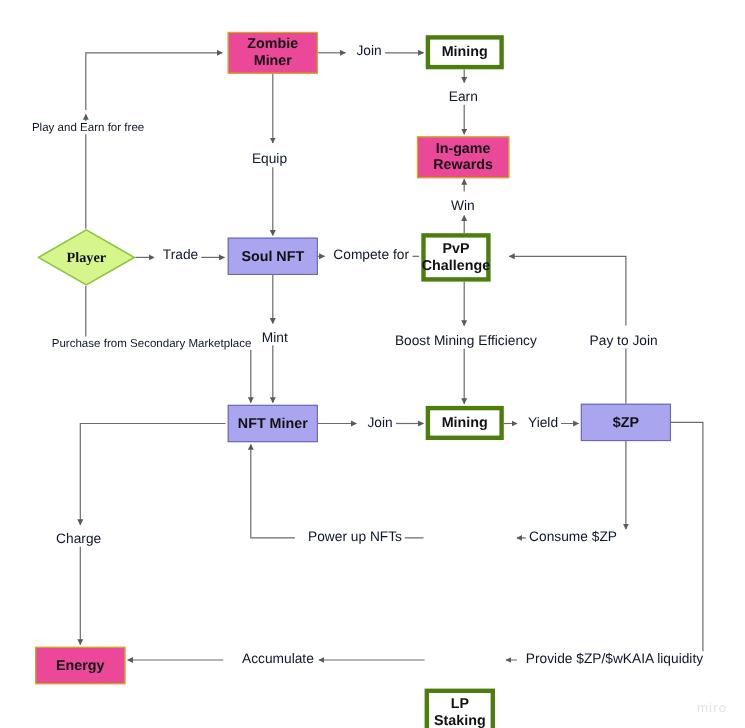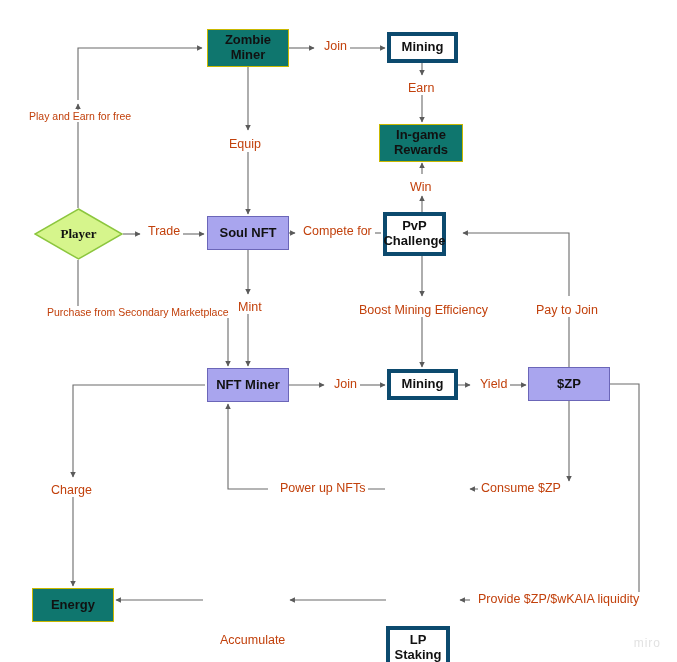--- a/index.html
+++ b/index.html
@@ -28,28 +28,28 @@
     align-items: center;
     justify-content: center;
     text-align: center;
     font-weight: bold;
     color: #111111;
     line-height: 1.12;
     white-space: pre-line;
   }
   
   .n-yellowfill {
-    background: #0f766e;
+    background: #ec4899;
     border: 1.5px solid #C9B800;
     font-size: 13px;
   }
   
   .n-yellowframe {
     background: #FFFFFF;
-    border: 4px solid #0c4a6e;
+    border: 4px solid #4d7c0f;
     font-size: 13px;
   }
   
   .n-purple {
     background: #A9A5EE;
     border: 1.5px solid #6B66B8;
     font-size: 13px;
   }
   
   .n-diamond {
@@ -84,21 +84,21 @@
     font-size: 13px;
     font-weight: bold;
     color: #111111;
     margin-bottom: 4px;
   }
   .stack-cell:last-child { margin-bottom: 0; }
 
   .edge-label {
     position: absolute;
     font-size: 12.5px;
-    color: #c2410c;
+    color: #0f172a;
     background: #ffffff;
     padding: 0 3px;
     white-space: nowrap;
     font-weight: normal;
   }
   .edge-label.small {
     font-size: 10.5px;
   }
   .watermark {
     position: absolute;
@@ -241,17 +241,17 @@
   <div class="edge-label" style="left:300px; top:224px;">Compete for</div>
   <div class="edge-label" style="left:235px; top:300px;">Mint</div>
   <div class="edge-label small" style="left:44px; top:306px;">Purchase from Secondary Marketplace</div>
   <div class="edge-label" style="left:356px; top:303px;">Boost Mining Efficiency</div>
   <div class="edge-label" style="left:533px; top:303px;">Pay to Join</div>
   <div class="edge-label" style="left:331px; top:377px;">Join</div>
   <div class="edge-label" style="left:477px; top:377px;">Yield</div>
   <div class="edge-label" style="left:48px; top:483px;">Charge</div>
   <div class="edge-label" style="left:277px; top:481px;">Power up NFTs</div>
   <div class="edge-label" style="left:478px; top:481px;">Consume $ZP</div>
-  <div class="edge-label" style="left:217px; top:592px;margin-top:41px;">Accumulate</div>
+  <div class="edge-label" style="left:217px; top:592px;">Accumulate</div>
   <div class="edge-label" style="left:475px; top:592px;">Provide $ZP/$wKAIA liquidity</div>
 
   <div class="watermark">miro</div>
 </div>
 
 </body></html>

